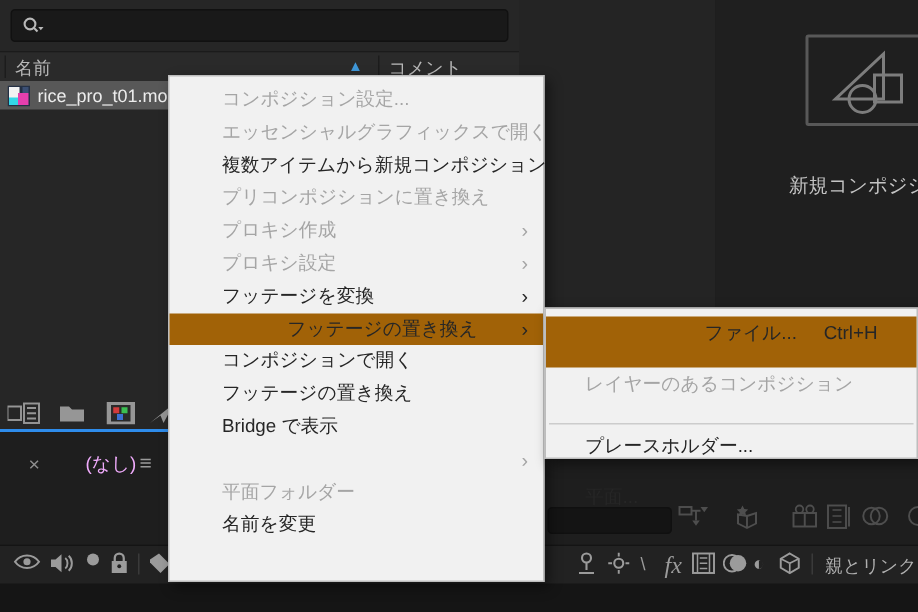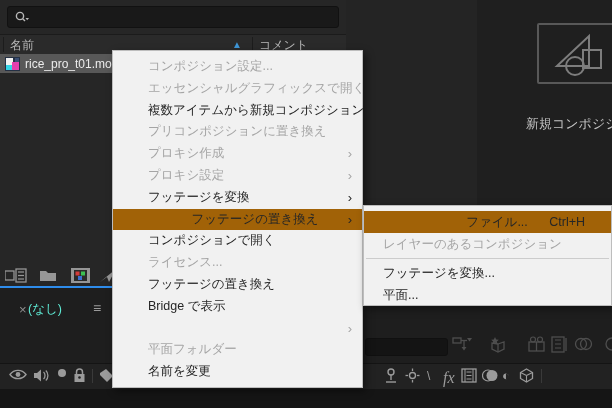--- a/index.html
+++ b/index.html
@@ -30,41 +30,41 @@
   
   #mid-panel{left:346px;top:0;width:131px;height:288px;background:#242424;border-right:1px solid #1a1a1a;}
   #comp-panel{left:477px;top:0;width:135px;height:288px;background:#1f1f1f;}
   .newcomp-box{left:60px;top:23px;width:75px;height:57px;border:2px solid #585858;border-radius:2px;
                display:flex;align-items:center;justify-content:center;color:#7d7d7d;}
   .newcomp-label{left:49px;top:115px;width:110px;white-space:nowrap;color:#c4c4c4;font-size:13px;}
 
   
   #timeline-panel{left:0;top:288px;width:612px;height:120px;background:#1e1e1e;}
   .tl-close{left:19px;top:14px;color:#8f8f8f;font-size:13px;}
-  .tl-tab{left:28px;top:13px;color:#5eead4;font-size:12.5px;}
+  .tl-tab{left:57px;top:13px;color:#f0abfc;font-size:12.5px;}
   .tl-hamburger{left:93px;top:12px;color:#9a9a9a;font-size:14px;}
   .tl-search{left:365px;top:50px;width:83px;height:18px;background:#141414;border-radius:3px;border:1px solid #101010;box-sizing:border-box;}
   .tl-toggle{position:absolute;top:48px;color:#4e4e4e;display:flex;align-items:center;}
   .tl-header{left:0;top:75px;width:612px;height:26px;background:#222;border-top:1px solid #141414;color:#9b9b9b;}
   .th-icon{position:absolute;top:4px;display:flex;align-items:center;justify-content:center;color:#9b9b9b;}
   .th-sep{position:absolute;top:5px;width:1px;height:14px;background:#3a3a3a;}
   .parent-link{position:absolute;left:550px;top:5px;color:#b0b0b0;font-size:12px;white-space:nowrap;}
   .tl-bottom{left:0;top:101px;width:612px;height:19px;background:#151515;}
   .fx-glyph{font-style:italic;font-size:16px;font-family:"Liberation Serif","DejaVu Serif",serif;}
   .hash-glyph{font-size:12px;}
   .q-glyph{font-size:12px;}
   .adj-glyph{font-size:13px;}
 
   
   .menu{background:#f1f1f1;border:1px solid #bdbdbd;box-shadow:3px 3px 8px rgba(0,0,0,.45);box-sizing:border-box;z-index:10;}
   #context-menu{left:112px;top:50px;width:251px;height:338px;padding-top:5px;}
   #file-submenu{left:363px;top:205px;width:249px;height:101px;padding-top:5px;z-index:11;}
   .menu-item{position:relative;height:21.8px;line-height:21.8px;font-size:12.5px;color:#262626;
              padding-left:35px;white-space:nowrap;}
-  #file-submenu .menu-item{height:22px;line-height:22px;padding-left:19px;}
+  #file-submenu .menu-item{height:34px;line-height:22px;padding-left:26px;}
   .menu-item.disabled{color:#a5a5a5;}
   .menu-item.highlight{background:#a16207;text-align:center;}
   .sub-arrow{position:absolute;right:10px;top:0;font-size:13px;}
   .shortcut{position:absolute;right:26px;top:0;}
   .menu-sep{height:1px;background:#ccc;margin:3px 2px;}
   svg{display:block;}
 </style>
 </head>
 <body>
 
@@ -275,43 +275,43 @@
       <span class="th-icon adj-glyph" style="left:502px;top:4px">◐</span>
       <span class="th-icon" style="left:519px">
         <svg width="15" height="15" viewBox="0 0 15 15">
             <path d="M7.5 1 L13.5 4.5 L13.5 10.5 L7.5 14 L1.5 10.5 L1.5 4.5 Z" fill="none" stroke="#9b9b9b" stroke-width="1.3"></path>
             <line x1="7.5" y1="7.5" x2="7.5" y2="14" stroke="#9b9b9b" stroke-width="1.1"></line>
             <line x1="7.5" y1="7.5" x2="13.5" y2="4.5" stroke="#9b9b9b" stroke-width="1.1"></line>
             <line x1="7.5" y1="7.5" x2="1.5" y2="4.5" stroke="#9b9b9b" stroke-width="1.1"></line>
           </svg>
       </span>
       <span class="th-sep" style="left:541px"></span>
+      <span class="parent-link">親とリンク</span>
     </div>
     <div class="tl-bottom abs"></div>
   </div>
 
   <div id="context-menu" class="menu abs">
     <div class="menu-item disabled"><span>コンポジション設定...</span></div>
     <div class="menu-item disabled"><span>エッセンシャルグラフィックスで開く</span></div>
     <div class="menu-item"><span>複数アイテムから新規コンポジション</span></div>
     <div class="menu-item disabled"><span>プリコンポジションに置き換え</span></div>
     <div class="menu-item disabled"><span>プロキシ作成</span><span class="sub-arrow">›</span></div>
     <div class="menu-item disabled"><span>プロキシ設定</span><span class="sub-arrow">›</span></div>
     <div class="menu-item"><span>フッテージを変換</span><span class="sub-arrow">›</span></div>
     <div class="menu-item highlight"><span>フッテージの置き換え</span><span class="sub-arrow">›</span></div>
     <div class="menu-item"><span>コンポジションで開く</span></div>
-    <div class="menu-item disabled"><span>ライセンス...</span></div>
     <div class="menu-item"><span>フッテージの置き換え</span></div>
     <div class="menu-item"><span>Bridge で表示</span></div>
     <div class="menu-item disabled"><span class="sub-arrow">›</span></div>
     <div class="menu-item disabled"><span>平面フォルダー</span></div>
     <div class="menu-item"><span>名前を変更</span></div>
   </div>
 
   <div id="file-submenu" class="menu abs">
     <div class="menu-item highlight"><span>ファイル...</span><span class="shortcut">Ctrl+H</span></div>
     <div class="menu-item disabled"><span>レイヤーのあるコンポジション</span></div>
     <div class="menu-sep"></div>
-    <div class="menu-item"><span>フッテージを変換...</span></div>
+    <div class="menu-item"><span>プレースホルダー...</span></div>
     <div class="menu-item"><span>平面...</span></div>
   </div>
 
 </div>
 
 </body></html>

